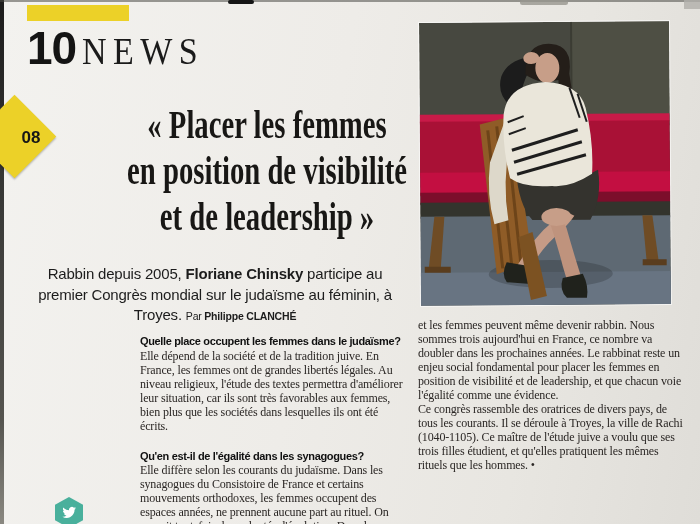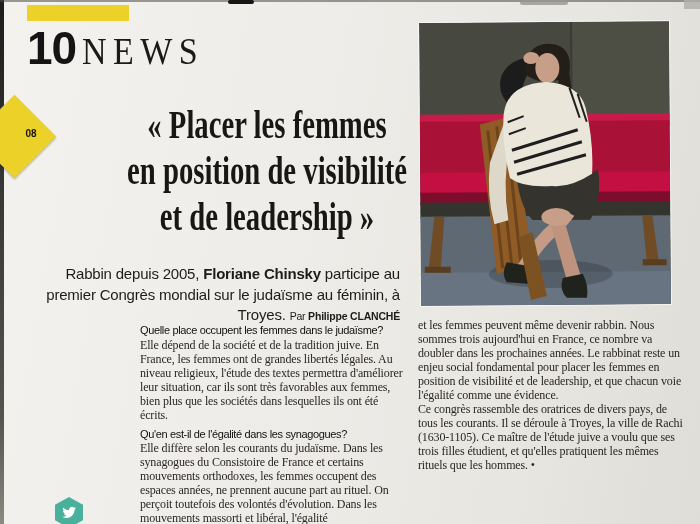--- a/index.html
+++ b/index.html
@@ -24,51 +24,51 @@
   .yellow-bar{position:absolute;left:27px;top:5px;width:102px;height:16px;background:#ecd128;}
   .masthead{position:absolute;left:27px;top:21px;white-space:nowrap;}
   .masthead .num{font-family:"Liberation Sans",sans-serif;font-weight:700;font-size:46px;color:#141414;letter-spacing:-1px;}
   .masthead .word{font-family:"Liberation Serif",serif;font-weight:400;font-size:37px;color:#1a1a1a;
     letter-spacing:7px;margin-left:6px;transform:scaleX(.92);display:inline-block;transform-origin:left;}
 
   
   .tab-diamond{position:absolute;left:-15px;top:107px;width:59px;height:59px;background:#ecd128;
     transform:rotate(45deg);box-shadow:1px 1px 2px rgba(0,0,0,.25);}
   .tab-num{position:absolute;left:11px;top:128px;width:40px;text-align:center;
-    font-weight:700;font-size:10px;color:#161616;}
+    font-weight:700;font-size:17px;color:#161616;}
 
   
   .kicker{position:absolute;left:293px;top:88px;font-size:13px;color:#4c4c4a;letter-spacing:4.5px;font-weight:400;}
   .headline{position:absolute;left:40px;top:101px;width:430px;text-align:center;
     font-family:"Liberation Serif",serif;font-weight:700;color:#181715;
     font-size:41px;line-height:46px;transform:scaleX(.70);transform-origin:255px 0;white-space:nowrap;}
   .headline div{height:46px;}
 
   
-  .standfirst{position:absolute;left:30px;top:249px;width:370px;text-align:right;
+  .standfirst{position:absolute;left:30px;top:249px;width:370px;text-align:center;
     font-size:15px;line-height:20.5px;color:#1c1c1c;letter-spacing:-.2px;}
   .standfirst b{font-weight:700;}
   .standfirst .par{font-size:10.5px;color:#1c1c1c;}
   .standfirst .by-name{font-size:10.5px;font-weight:700;}
 
   
   .photo{position:absolute;left:420px;top:22px;width:250px;height:283px;
     transform:rotate(-.4deg);box-shadow:0 0 0 1px rgba(255,255,255,.6);}
   .photo svg{display:block;width:100%;height:100%;}
 
   
   .body-columns{position:absolute;left:140px;top:318px;width:548px;height:206px;overflow:hidden;}
   .col{position:absolute;top:0;width:268px;height:206px;overflow:hidden;}
   .col.left{left:0;}
   .col.right{left:278px;}
   .col p{margin:0;}
   .col .a{font-family:Liberation Serif, serif;font-size:12px;line-height:14px;
     color:#2a2624;letter-spacing:-.15px;}
-  .col .q{font-family:"Liberation Sans",sans-serif;font-weight:400;font-size:11px;line-height:13.5px;
-    color:#101010;letter-spacing:-.35px;margin-top:6px;}
+  .col .q{font-family:"Liberation Sans",sans-serif;font-weight:700;font-size:11px;line-height:13.5px;
+    color:#101010;letter-spacing:-.35px;margin-top:17px;}
 
   
   .tw-badge{position:absolute;left:55px;top:497px;width:28px;height:31px;
     background:#49b09c;clip-path:polygon(50% 0,100% 25%,100% 75%,50% 100%,0 75%,0 25%);}
   .tw-badge svg{position:absolute;left:4px;top:7px;width:20px;height:17px;fill:#ffffff;}
 </style>
 </head>
 <body>
 
 <div class="paper">
@@ -160,21 +160,21 @@
 
   <div class="body-columns">
     <div class="col left">
       <p class="q">Quelle place occupent les femmes dans le judaïsme?</p>
       <p class="a">Elle dépend de la société et de la tradition juive. En France, les femmes ont de grandes libertés légales. Au niveau religieux, l'étude des textes permettra d'améliorer leur situation, car ils sont très favorables aux femmes, bien plus que les sociétés dans lesquelles ils ont été écrits.</p>
       <p class="q">Qu'en est-il de l'égalité dans les synagogues?</p>
       <p class="a">Elle diffère selon les courants du judaïsme. Dans les synagogues du Consistoire de France et certains mouvements orthodoxes, les femmes occupent des espaces années, ne prennent aucune part au rituel. On perçoit toutefois des volontés d'évolution. Dans les mouvements massorti et libéral, l'égalité</p>
     </div>
     <div class="col right">
       <p class="a">et les femmes peuvent même devenir rabbin. Nous sommes trois aujourd'hui en France, ce nombre va doubler dans les prochaines années. Le rabbinat reste un enjeu social fondamental pour placer les femmes en position de visibilité et de leadership, et que chacun voie l'égalité comme une évidence.</p>
-      <p class="a">Ce congrès rassemble des oratrices de divers pays, de tous les courants. Il se déroule à Troyes, la ville de Rachi (1630-1105). Ce maître de l'étude juive a voulu que ses trois filles étudient, et qu'elles pratiquent les mêmes rituels que les hommes. •</p>
+      <p class="a">Ce congrès rassemble des oratrices de divers pays, de tous les courants. Il se déroule à Troyes, la ville de Rachi (1040-1105). Ce maître de l'étude juive a voulu que ses trois filles étudient, et qu'elles pratiquent les mêmes rituels que les hommes. •</p>
     </div>
   </div>
 
   <div class="tw-badge">
     <svg viewBox="0 0 24 24">
       <path d="M22 5.9c-.7.3-1.5.5-2.3.6.8-.5 1.4-1.3 1.7-2.2-.8.5-1.6.8-2.5 1a3.9 3.9 0 0 0-6.7 3.6A11.1 11.1 0 0 1 4.1 4.8a3.9 3.9 0 0 0 1.2 5.2c-.6 0-1.2-.2-1.8-.5v.1c0 1.9 1.3 3.5 3.1 3.8-.6.2-1.2.2-1.8.1.5 1.6 2 2.7 3.7 2.7A7.9 7.9 0 0 1 2.7 18a11.1 11.1 0 0 0 6 1.7c7.2 0 11.1-6 11.1-11.1v-.5c.8-.6 1.5-1.3 2.2-2.2z"></path>
     </svg>
   </div>
 
 </div>

